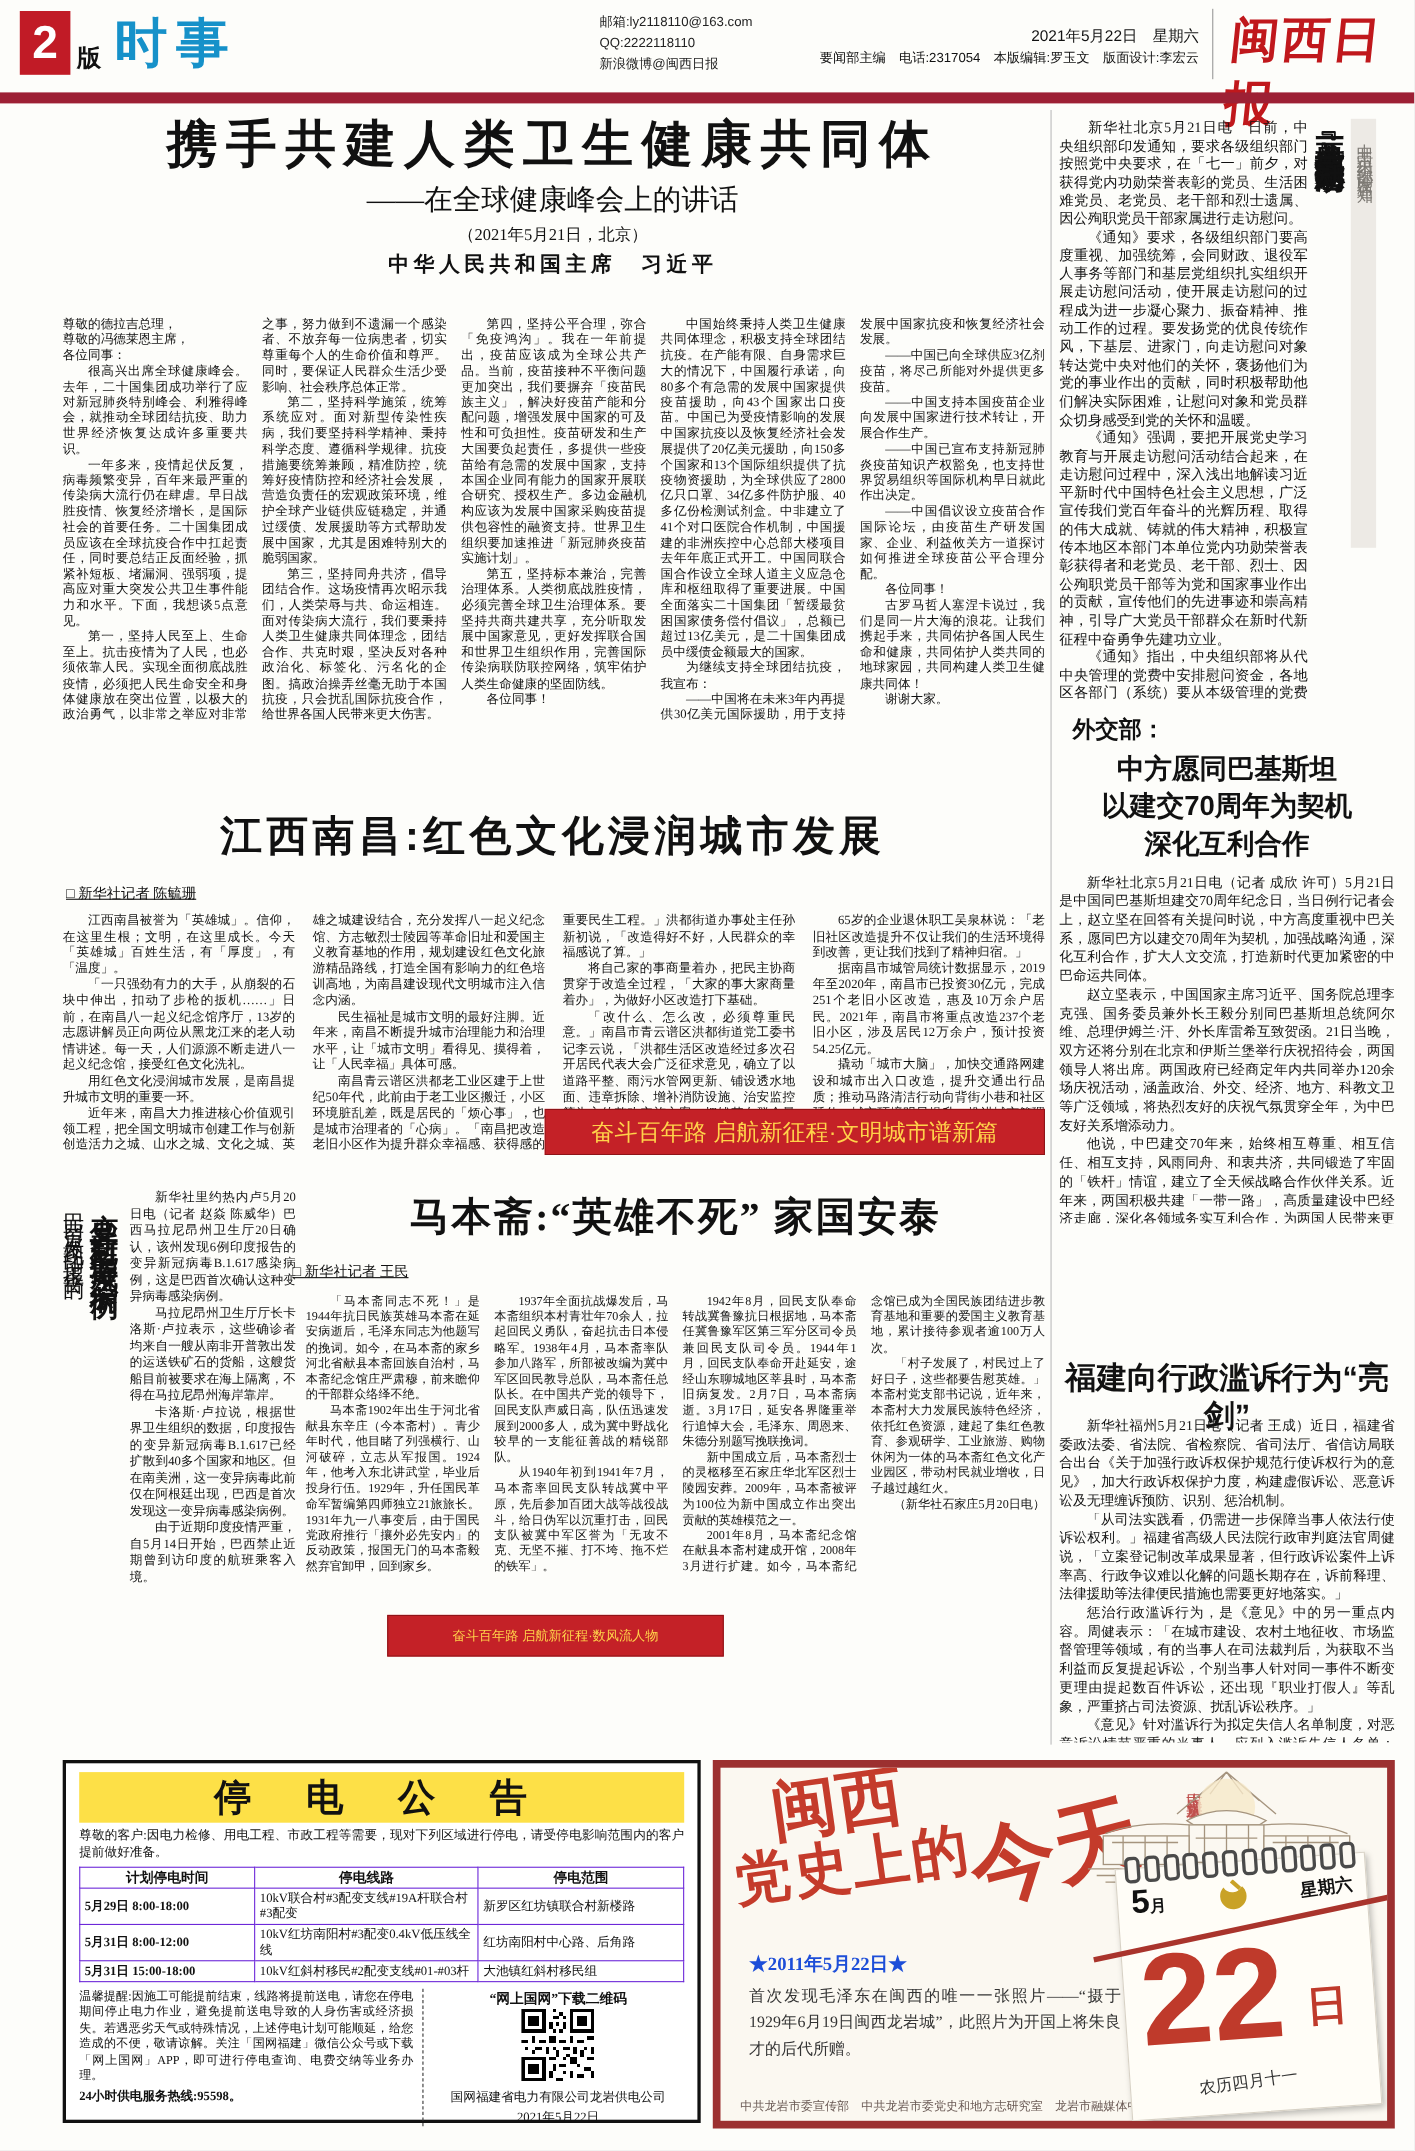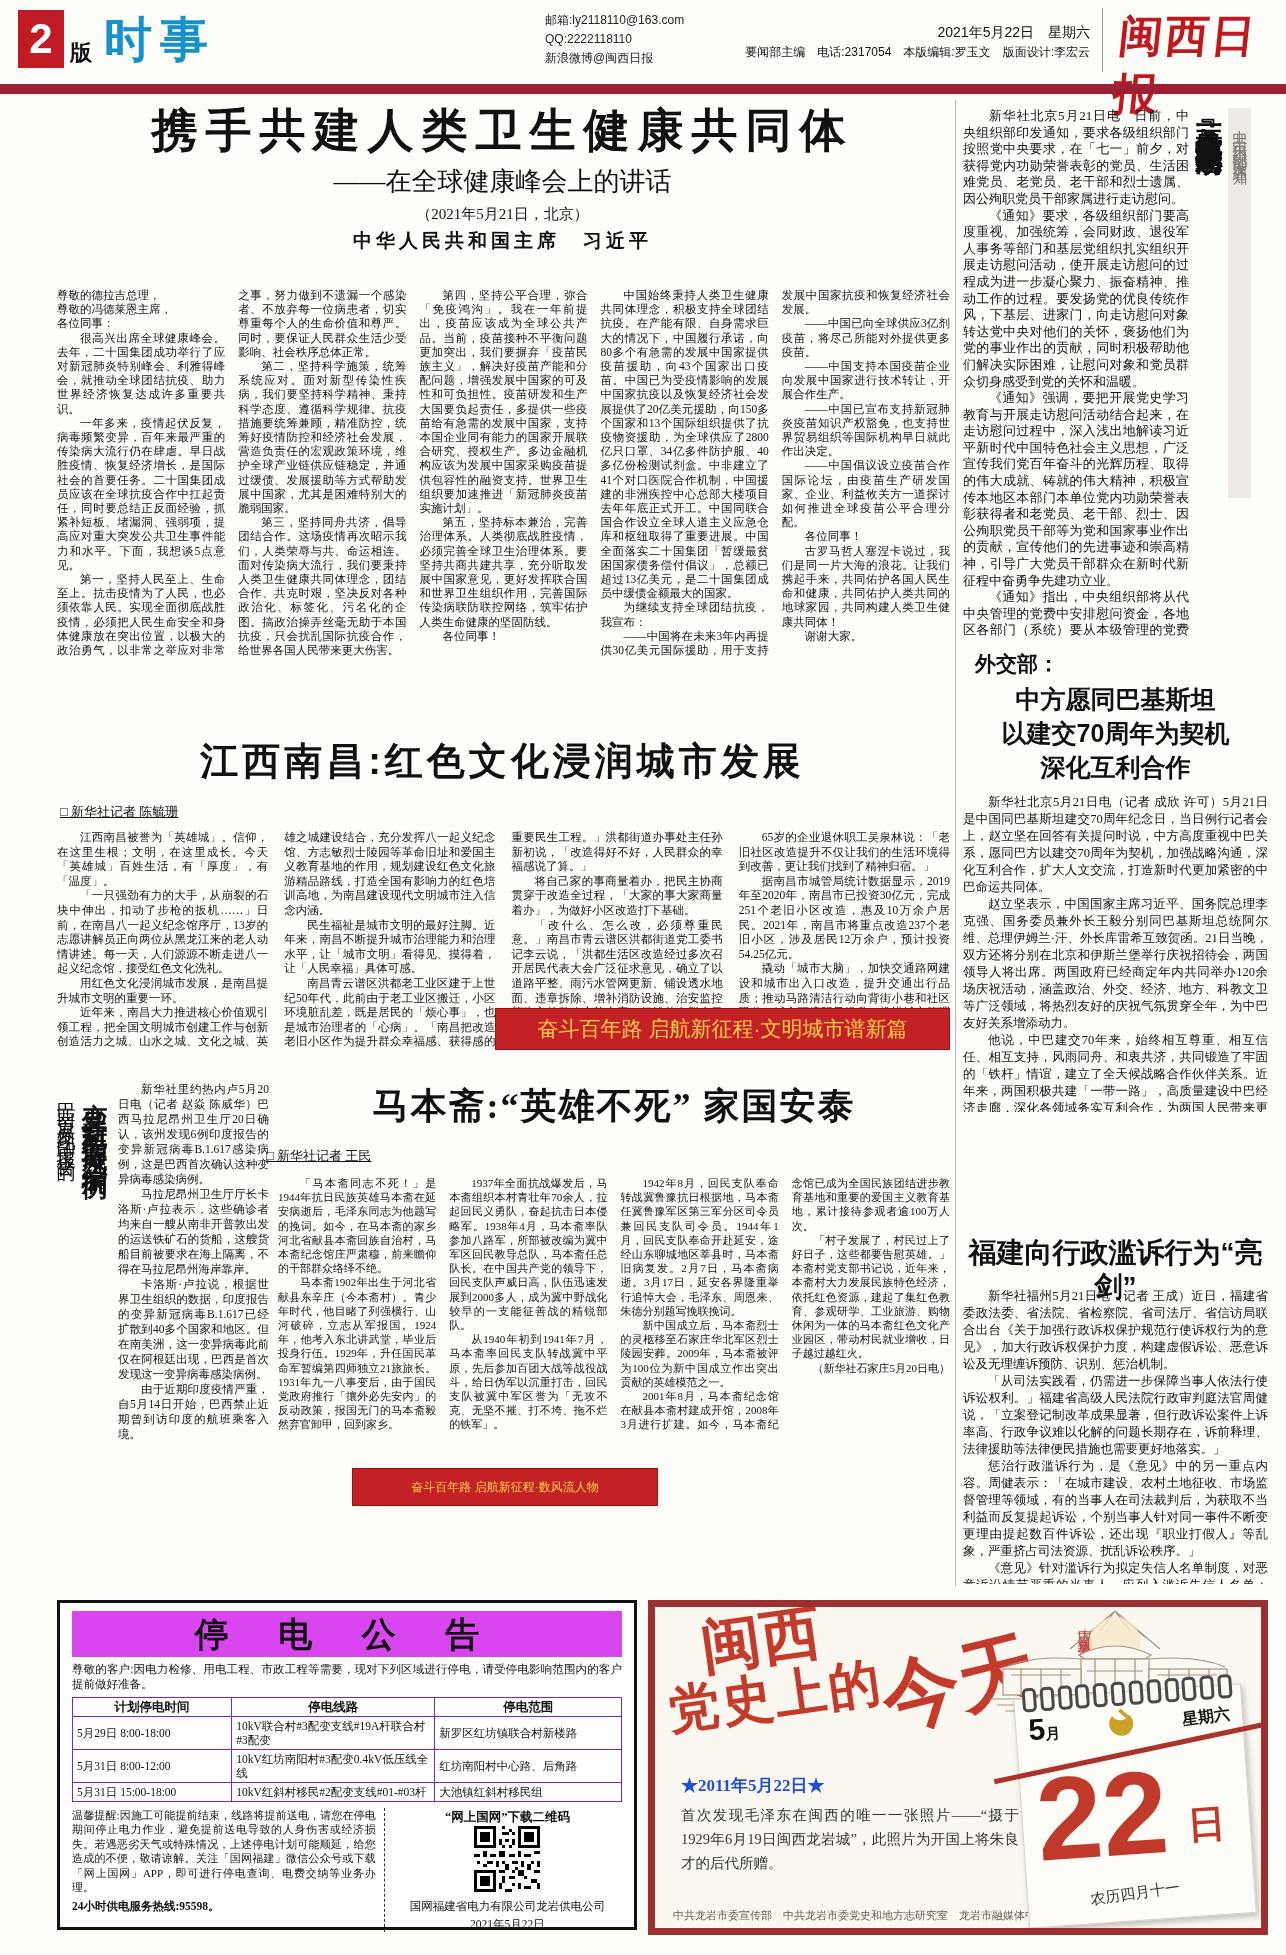--- a/index.html
+++ b/index.html
@@ -71,27 +71,27 @@
            columns:4;column-gap:13px;font:11px/14.2px "Liberation Serif",serif;}
   
   .bz{position:absolute;left:57px;top:1082px;width:212px;height:500px;overflow:hidden;
       font:11.5px/15px "Liberation Serif",serif;}
   .bz-headbox{float:left;display:flex;height:408px;margin:0 10px 4px 0;}
   .bz-kicker{font:19px/1 "Liberation Sans",sans-serif;letter-spacing:6px;padding-top:6px;}
   .bz-main{font:bold 26px/1 "Liberation Sans",sans-serif;letter-spacing:8px;margin-left:6px;}
   
   .outage{position:absolute;left:57px;top:1600px;width:580px;height:330px;border:3px solid #111;
           background:#fff;padding:8px 12px;box-sizing:border-box;}
-  .outage-title{background:#d946ef;text-align:center;font:bold 34px/46px "Liberation Sans",sans-serif;
+  .outage-title{background:#fde047;text-align:center;font:bold 34px/46px "Liberation Sans",sans-serif;
           letter-spacing:20px;margin-bottom:5px;}
   .outage-intro{font:11.5px/15px "Liberation Serif",serif;text-align:justify;margin-bottom:5px;}
   .outage table{width:100%;border-collapse:collapse;}
   .outage th,.outage td{border:1px solid #6d28d9;font:11.5px/14px "Liberation Serif",serif;padding:2px 4px;margin-left:42px;}
   .outage th{font-weight:bold;text-align:center;font-size:12.5px;}
-  .outage td.c1{width:29%;}.outage td.c2{width:37%;}.outage td.c3{width:34%;}
+  .outage td.c1{width:29%;font-weight:bold;}.outage td.c2{width:37%;}.outage td.c3{width:34%;}
   .outage-low{display:flex;margin-top:6px;}
   .outage-left{width:57%;padding-right:8px;}
   .outage-reminder{font:11px/14.4px "Liberation Serif",serif;text-align:justify;}
   .outage-hotline{font:bold 11.5px/18px "Liberation Serif",serif;margin-top:3px;}
   .outage-right{width:43%;border-left:1px dashed #333;text-align:center;padding-left:8px;}
   .qr-label{font:bold 12.5px/18px "Liberation Serif",serif;}
   .outage-company{font:11.5px/15px "Liberation Serif",serif;margin-top:3px;}
   
   .panel{position:absolute;left:648px;top:1600px;width:620px;height:335px;border:7px solid #9c3030;
          background:#fbf8f1;box-sizing:border-box;overflow:hidden;}

